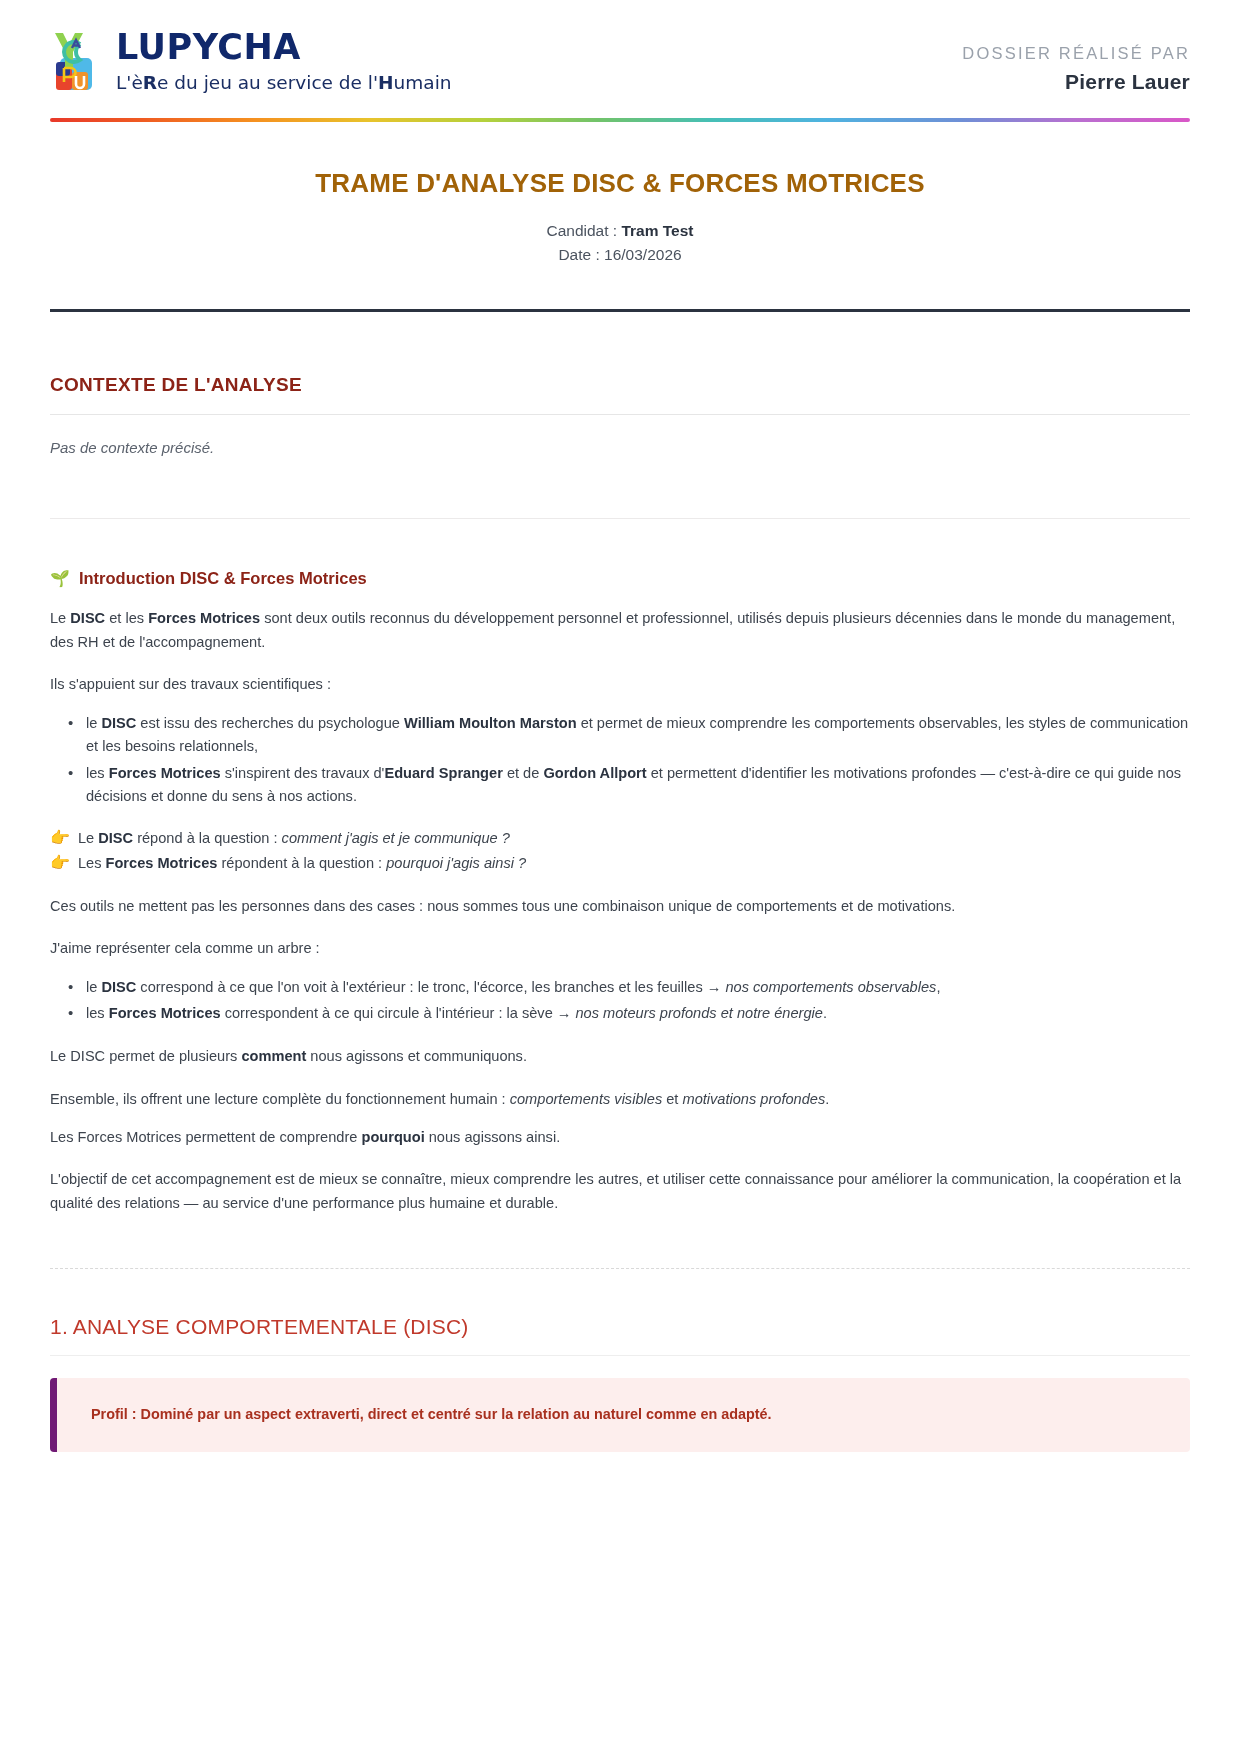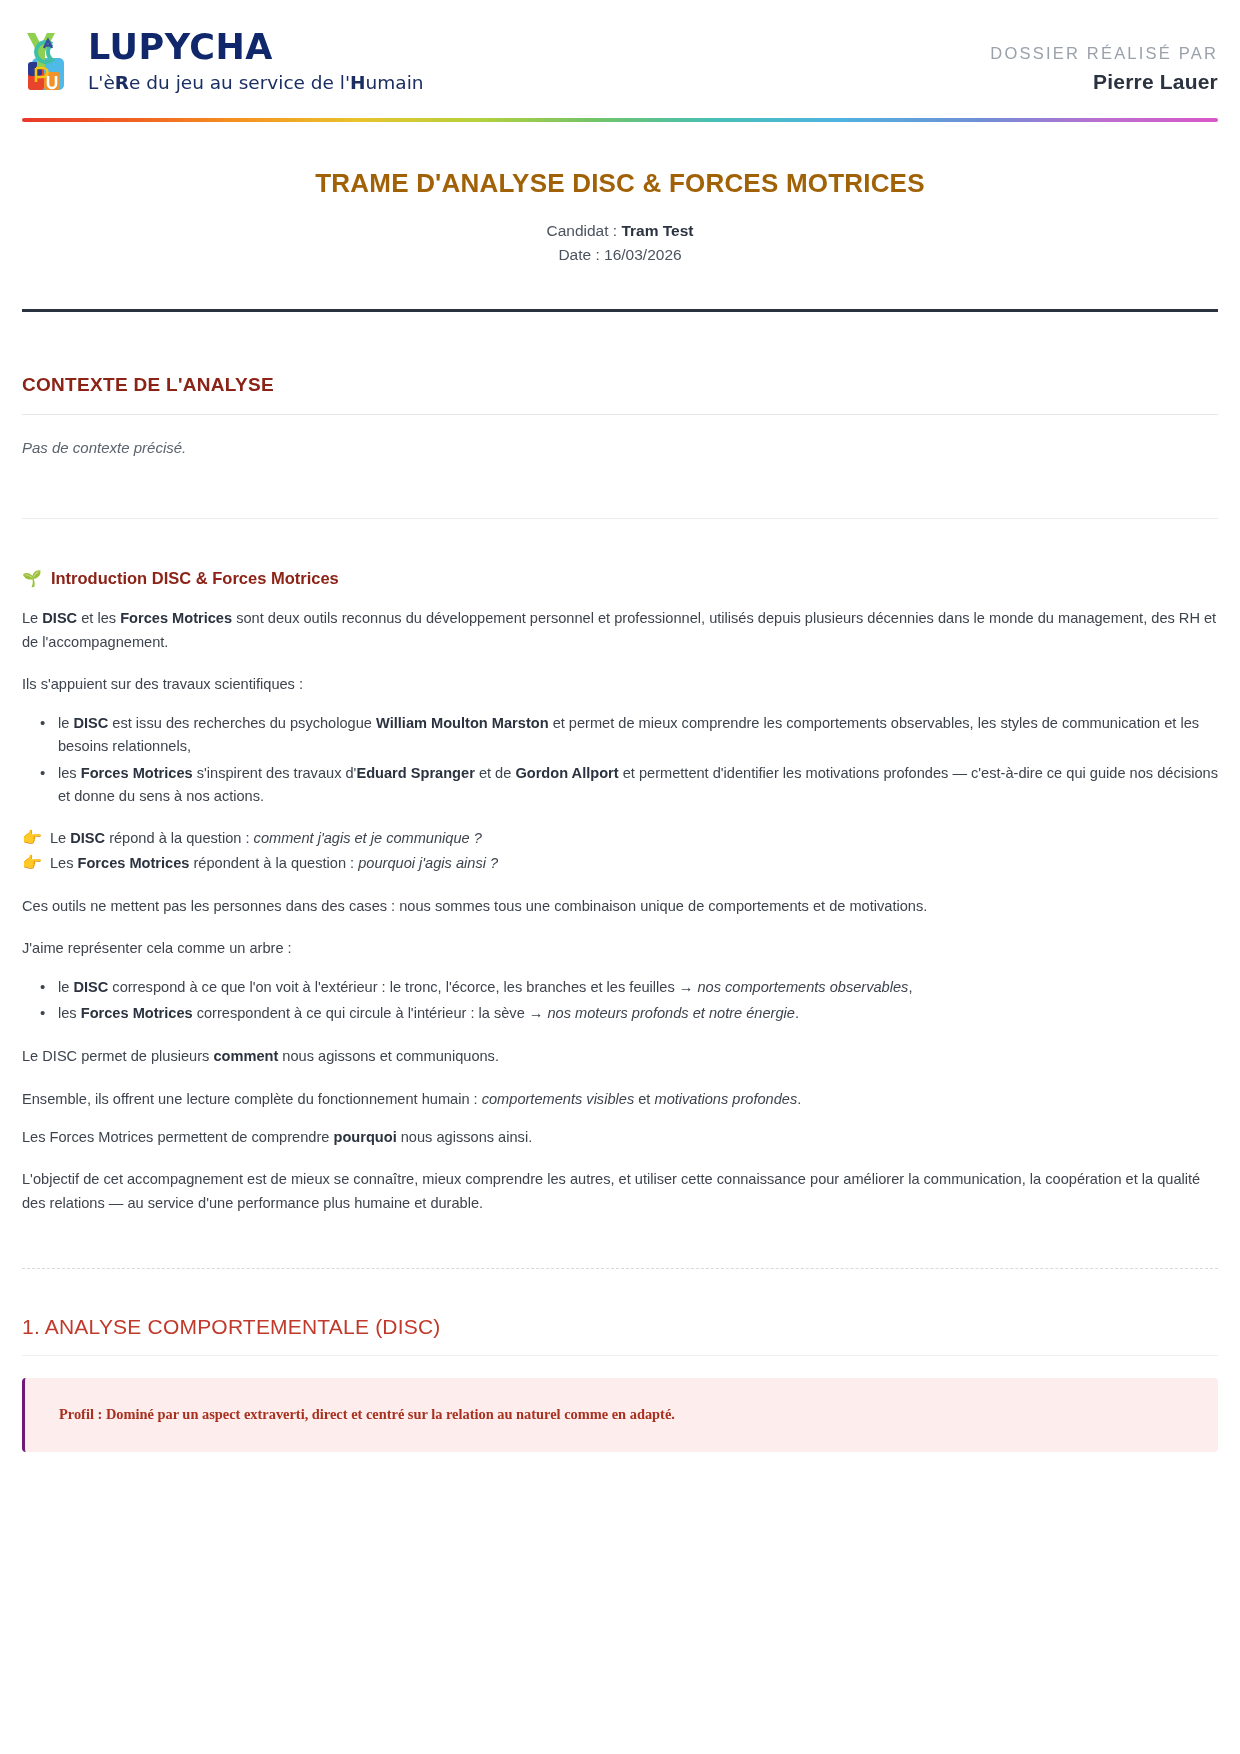--- a/index.html
+++ b/index.html
@@ -12,21 +12,21 @@
     height: 1754px;
     font-family: "Liberation Sans", sans-serif;
     color: #2e3440;
     -webkit-font-smoothing: antialiased;
   }
   .page {
     position: relative;
     width: 1240px;
     height: 1754px;
     box-sizing: border-box;
-    padding: 0 22px;
+    padding: 0 50px;
     background: #ffffff;
   }
 
   
   .header {
     display: flex;
     align-items: flex-start;
     justify-content: space-between;
     padding-top: 28px;
   }
@@ -210,25 +210,24 @@
     margin-top: 40px;
   }
   .num-rule {
     height: 1px;
     background: #eeeeee;
     margin-top: 16px;
   }
   .callout {
     margin-top: 22px;
     background: #fdeeed;
-    border-left: 3px solid #701a75;
+    border-left: 7px solid #701a75;
     border-radius: 4px;
     padding: 26px 34px;
     min-height: 22px;
-    font-family: Liberation Serif, serif;
   }
   .callout-text {
     font-size: 14.4px;
     font-weight: bold;
     color: #a8301f;
     line-height: 1.5;
   }
 </style>
 </head>
 <body>

